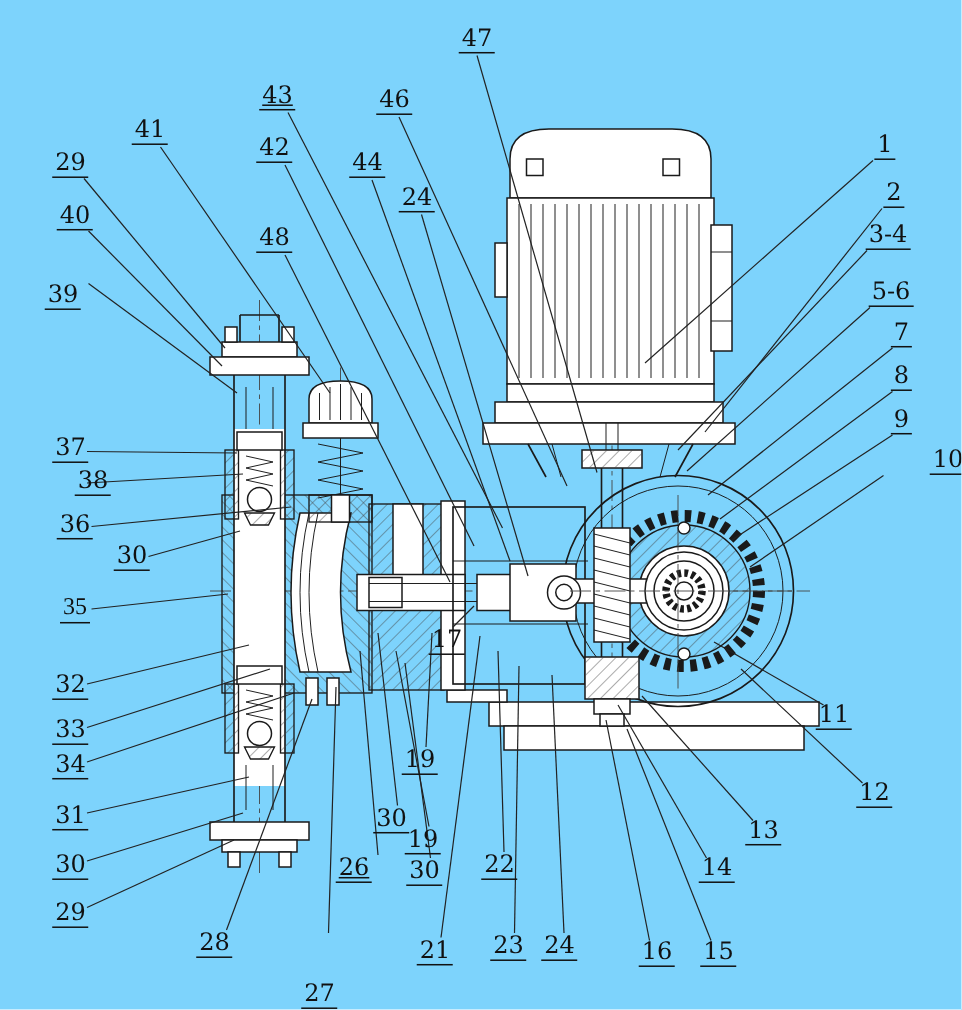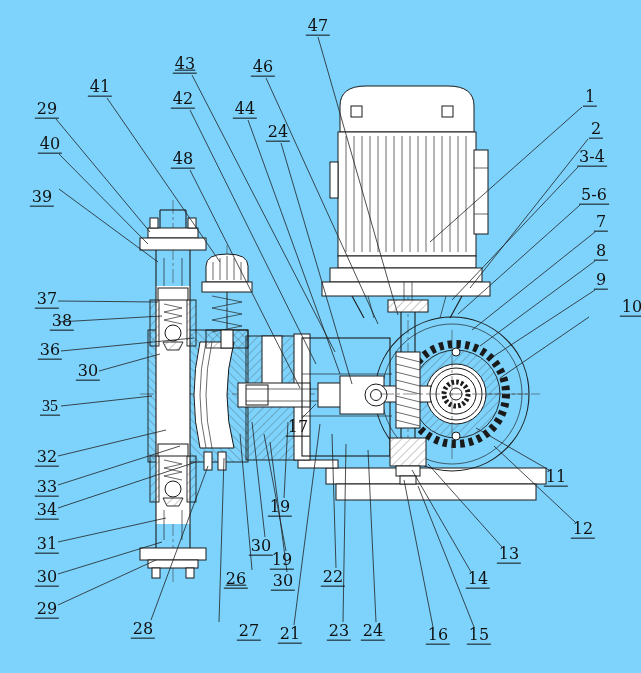--- a/index.html
+++ b/index.html
@@ -298,21 +298,21 @@
       <span class="part-label" style="left: 50px; top: 351px;">36</span>
       <span class="part-label" style="left: 88px; top: 372px;">30</span>
       <span class="part-label" style="left: 50px; top: 407px; font-family: Liberation Serif, serif;">35</span>
       <span class="part-label" style="left: 47px; top: 458px;">32</span>
       <span class="part-label" style="left: 47px; top: 488px;">33</span>
       <span class="part-label" style="left: 47px; top: 511px;">34</span>
       <span class="part-label" style="left: 47px; top: 545px;">31</span>
       <span class="part-label" style="left: 47px; top: 578px;">30</span>
       <span class="part-label" style="left: 47px; top: 610px;">29</span>
       <span class="part-label" style="left: 143px; top: 630px;">28</span>
-      <span class="part-label" style="left: 213px; top: 632px; margin-left: 36px;">27</span>
+      <span class="part-label" style="left: 213px; top: 664px;">27</span>
       <span class="part-label" style="left: 236px; top: 580px; text-decoration: underline;">26</span>
       <span class="part-label" style="left: 261px; top: 547px;">30</span>
       <span class="part-label" style="left: 282px; top: 561px;">19</span>
       <span class="part-label" style="left: 283px; top: 582px;">30</span>
       <span class="part-label" style="left: 280px; top: 508px;">19</span>
       <span class="part-label" style="left: 298px; top: 428px;">17</span>
       <span class="part-label" style="left: 290px; top: 635px;">21</span>
       <span class="part-label" style="left: 333px; top: 578px;">22</span>
       <span class="part-label" style="left: 339px; top: 632px;">23</span>
       <span class="part-label" style="left: 373px; top: 632px;">24</span>

